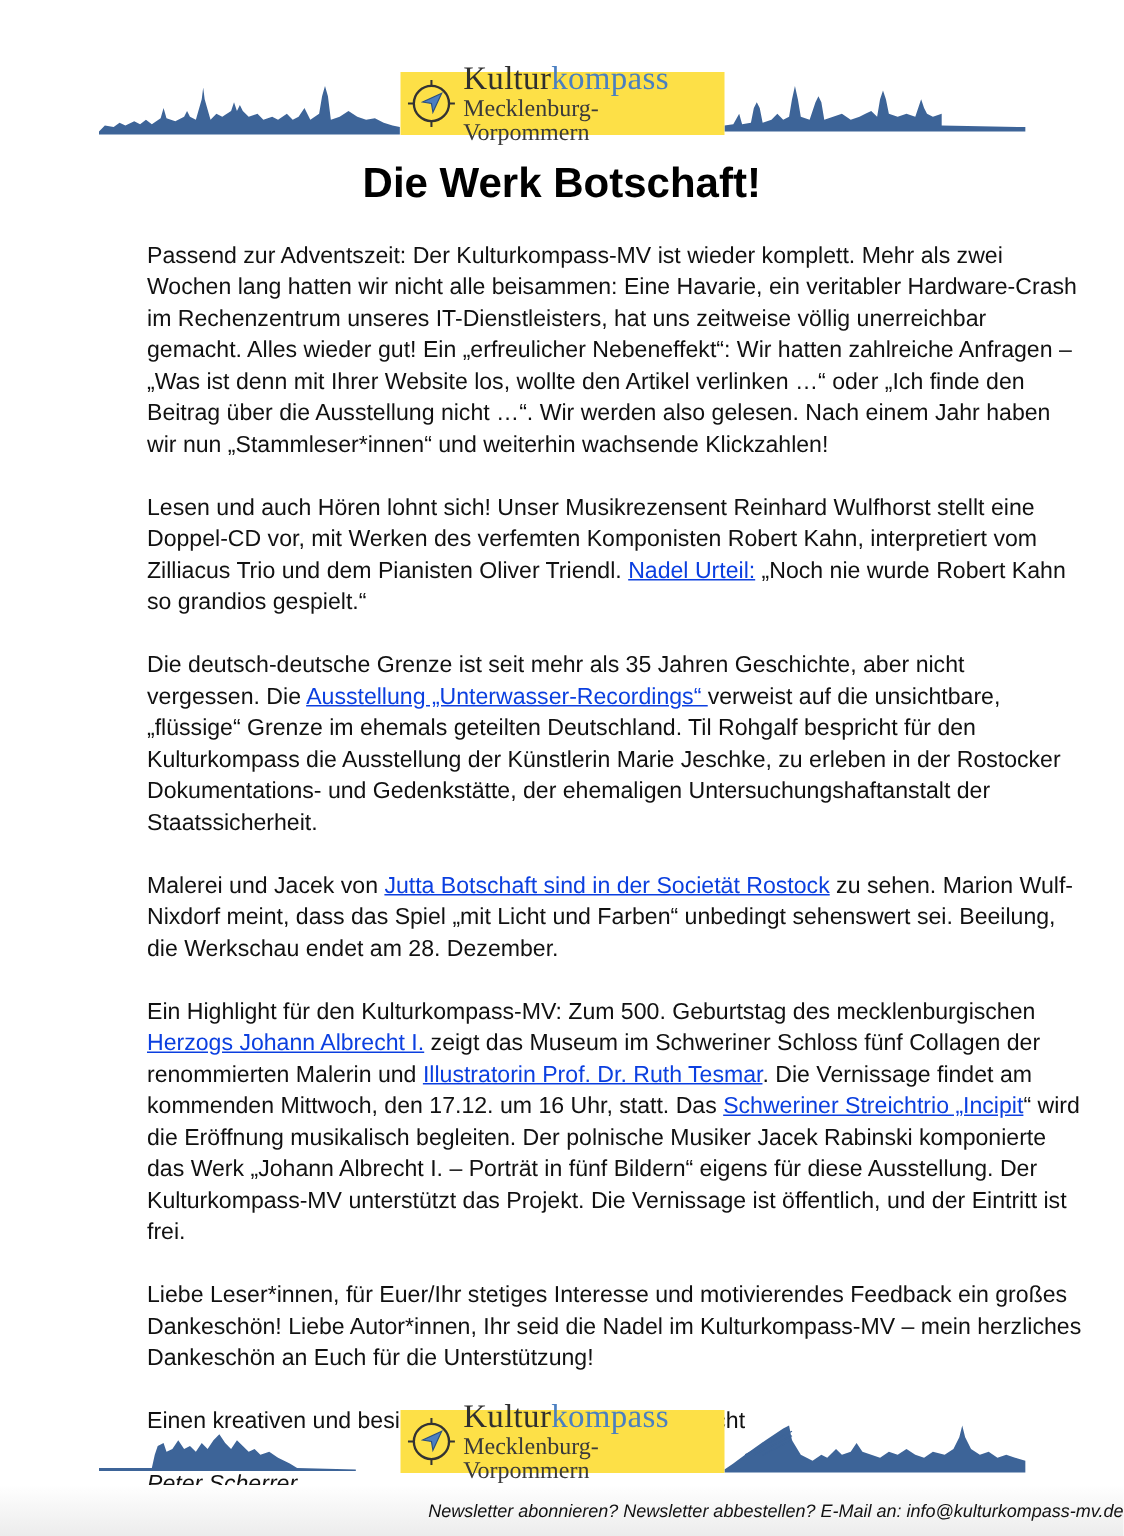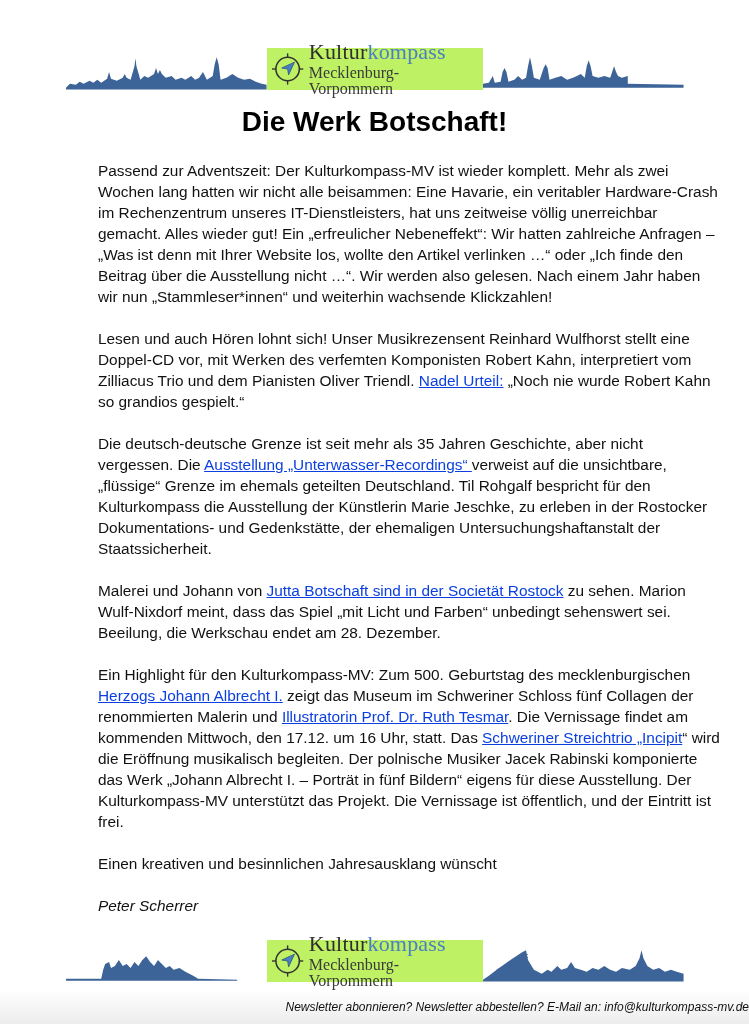--- a/index.html
+++ b/index.html
@@ -8,21 +8,21 @@
       font-family: "Liberation Sans", sans-serif; color: #111111;
     }
     .banner {
       position: absolute; left: 66px; width: 618px; height: 42px;
       display: flex; align-items: flex-end; justify-content: space-between;
     }
     .banner.top { top: 48px; }
     .banner.bottom { top: 940px; }
     .skyline { height: 36px; display: block; }
     .logo {
-      display: flex; align-items: center; background: #bef264; height: 42px;
+      display: flex; align-items: center; background: #fde047; height: 42px;
       padding: 0 4px; gap: 5px;
     }
     .logo-text { display: flex; flex-direction: column; line-height: 1; }
     .logo-main { font-family: "Liberation Serif", serif; font-size: 22px; color: #2f2f2f; letter-spacing: 0.2px; }
     .logo-main .accent { color: #4a7fc1; }
     .logo-sub { font-family: "Liberation Serif", serif; font-size: 16px; color: #3a3a3a; margin-top: 2px; }
     h1 {
       position: absolute; top: 106px; left: 0; width: 749px; margin: 0;
       text-align: center; font-size: 28px; font-weight: bold; color: #000;
       font-family: "Liberation Sans", sans-serif;
@@ -69,24 +69,25 @@
 
 <h1>Die Werk Botschaft!</h1>
 
 <div class="content">
   <p>Passend zur Adventszeit: Der Kulturkompass-MV ist wieder komplett. Mehr als zwei Wochen lang hatten wir nicht alle beisammen: Eine Havarie, ein veritabler Hardware-Crash im Rechenzentrum unseres IT-Dienstleisters, hat uns zeitweise völlig unerreichbar gemacht. Alles wieder gut! Ein „erfreulicher Nebeneffekt“: Wir hatten zahlreiche Anfragen – „Was ist denn mit Ihrer Website los, wollte den Artikel verlinken …“ oder „Ich finde den Beitrag über die Ausstellung nicht …“. Wir werden also gelesen. Nach einem Jahr haben wir nun „Stammleser*innen“ und weiterhin wachsende Klickzahlen!</p>
 
   <p><span>Lesen und auch Hören lohnt sich! Unser Musikrezensent Reinhard Wulfhorst stellt eine Doppel-CD vor, mit Werken des verfemten Komponisten Robert Kahn, interpretiert vom Zilliacus Trio und dem Pianisten Oliver Triendl. </span><a class="link" href="#">Nadel Urteil:</a><span> „Noch nie wurde Robert Kahn so grandios gespielt.“</span></p>
 
   <p><span>Die deutsch-deutsche Grenze ist seit mehr als 35 Jahren Geschichte, aber nicht vergessen. Die </span><a class="link" href="#">Ausstellung „Unterwasser-Recordings“ </a><span>verweist auf die unsichtbare, „flüssige“ Grenze im ehemals geteilten Deutschland. Til Rohgalf bespricht für den Kulturkompass die Ausstellung der Künstlerin Marie Jeschke, zu erleben in der Rostocker Dokumentations- und Gedenkstätte, der ehemaligen Untersuchungshaftanstalt der Staatssicherheit.</span></p>
 
-  <p><span>Malerei und Johann von </span><a class="link" href="#">Jutta Botschaft sind in der Societät Rostock</a><span> zu sehen. Marion Wulf-Nixdorf meint, dass das Spiel „mit Licht und Farben“ unbedingt sehenswert sei. Beeilung, die Werkschau endet am 28. Dezember.</span></p>
+  <p><span>Malerei und Jacek von </span><a class="link" href="#">Jutta Botschaft sind in der Societät Rostock</a><span> zu sehen. Marion Wulf-Nixdorf meint, dass das Spiel „mit Licht und Farben“ unbedingt sehenswert sei. Beeilung, die Werkschau endet am 28. Dezember.</span></p>
 
   <p><span>Ein Highlight für den Kulturkompass-MV: Zum 500. Geburtstag des mecklenburgischen </span><a class="link" href="#">Herzogs Johann Albrecht I.</a><span> zeigt das Museum im Schweriner Schloss fünf Collagen der renommierten Malerin und </span><a class="link" href="#">Illustratorin Prof. Dr. Ruth Tesmar</a><span>. Die Vernissage findet am kommenden Mittwoch, den 17.12. um 16 Uhr, statt. Das </span><a class="link" href="#">Schweriner Streichtrio „Incipit</a><span>“ wird die Eröffnung musikalisch begleiten. Der polnische Musiker Jacek Rabinski komponierte das Werk „Johann Albrecht I. – Porträt in fünf Bildern“ eigens für diese Ausstellung. Der Kulturkompass-MV unterstützt das Projekt. Die Vernissage ist öffentlich, und der Eintritt ist frei.</span></p>
 
+  <p>Liebe Leser*innen, für Euer/Ihr stetiges Interesse und motivierendes Feedback ein großes Dankeschön! Liebe Autor*innen, Ihr seid die Nadel im Kulturkompass-MV – mein herzliches Dankeschön an Euch für die Unterstützung!</p>
 
   <p>Einen kreativen und besinnlichen Jahresausklang wünscht</p>
 
   <p class="sig">Peter Scherrer</p>
 </div>
 
 <div class="banner bottom">
   <svg class="skyline" width="205" height="36" viewBox="0 0 205 36">
     <path fill="#3d6498" d="M0 33 L36 33 L38 24 L40 18 L44 16 L46 22 L50 20 L54 14 L58 20 L62 18 L66 22 L70 16 L74 20 L78 14 L82 10 L86 16 L90 20 L94 14 L98 18 L102 22 L106 20 L110 24 L116 22 L122 26 L130 30 L135 33 L175 34 L175 35 L0 35 Z"></path>
   </svg>

